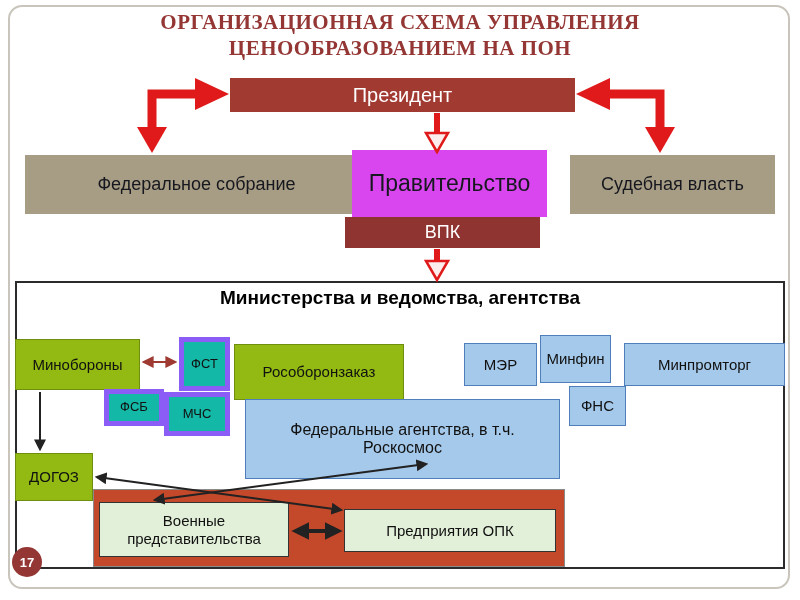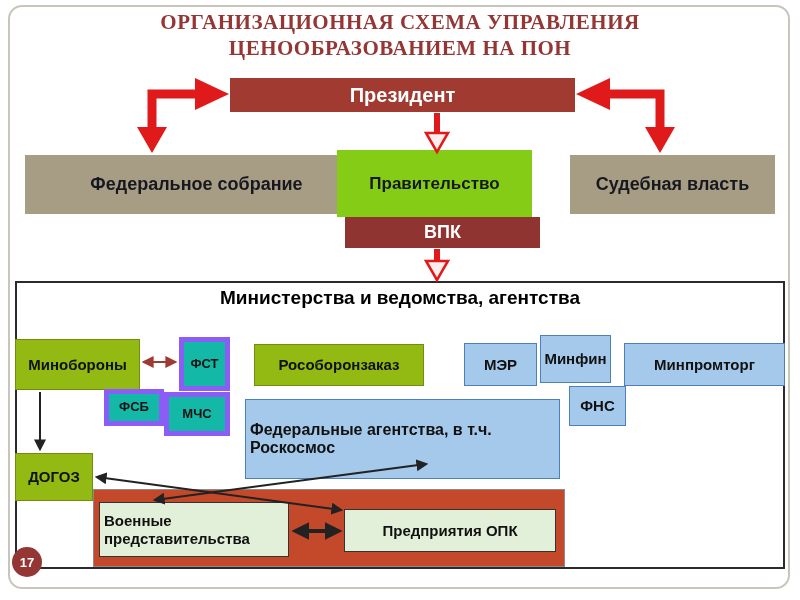--- a/index.html
+++ b/index.html
@@ -13,45 +13,45 @@
     pointer-events:none;
   }
   .title{
     position:absolute;left:100px;top:10px;width:600px;text-align:center;
     font-family:"Liberation Serif",serif;font-weight:bold;
     font-size:21px;line-height:1.22;color:#943634;letter-spacing:.5px;
   }
   .title span{display:block;}
   .box{
     position:absolute;display:flex;align-items:center;justify-content:center;
-    font-weight:bold;box-sizing:border-box;
+    text-align:center;font-weight:normal;box-sizing:border-box;
     padding:2px 4px;line-height:1.15;color:#111;overflow-wrap:break-word;
   }
   
   .president{left:230px;top:78px;width:345px;height:34px;background:#A13A31;color:#fff;font-size:20px;}
   .fed-assembly{left:25px;top:155px;width:343px;height:59px;background:#A79D85;color:#17181f;font-size:18px;}
-  .government{left:337px;top:150px;width:195px;height:67px;background:#84cc16;color:#17181f;font-size:17px;}
+  .government{left:352px;top:150px;width:195px;height:67px;background:#d946ef;color:#17181f;font-size:23px;}
   .vpk{left:345px;top:217px;width:195px;height:31px;background:#8F3430;color:#fff;font-size:18px;}
   .judicial{left:570px;top:155px;width:205px;height:59px;background:#A79D85;color:#17181f;font-size:18px;}
   
   .ministries{
     position:absolute;left:15px;top:281px;width:770px;height:288px;
     background:#ffffff;border:2px solid #2b2b2b;box-sizing:border-box;
   }
   .ministries-header{
     position:absolute;left:15px;top:287px;width:770px;text-align:center;
     font-weight:bold;font-size:19px;color:#000;
   }
   .green{background:#92BA12;border:1px solid #6f8e0e;font-size:15px;}
   .pink{background:#14b8a6;border:5px solid #8b5cf6;font-size:13px;}
   .blue{background:#A5C9EA;border:1px solid #4E7FBA;font-size:15px;}
   .pale{background:#E2F0D9;border:1px solid #333;font-size:15px;}
   .minoborony{left:15px;top:339px;width:125px;height:51px;}
   .fst{left:179px;top:337px;width:51px;height:54px;}
-  .rosoboronzakaz{left:234px;top:344px;width:170px;height:42px;margin-left:20px;}
+  .rosoboronzakaz{left:234px;top:344px;width:170px;height:56px;}
   .mer{left:464px;top:343px;width:73px;height:43px;}
   .minfin{left:540px;top:335px;width:71px;height:48px;}
   .minpromtorg{left:624px;top:343px;width:161px;height:43px;}
   .fsb{left:104px;top:389px;width:60px;height:37px;}
   .mchs{left:164px;top:392px;width:66px;height:44px;}
   .fns{left:569px;top:386px;width:57px;height:40px;}
   .fed-agencies{left:245px;top:399px;width:315px;height:80px;font-size:16px;}
   .dogoz{left:15px;top:453px;width:78px;height:48px;}
   .orange-container{
     position:absolute;left:93px;top:489px;width:472px;height:78px;

